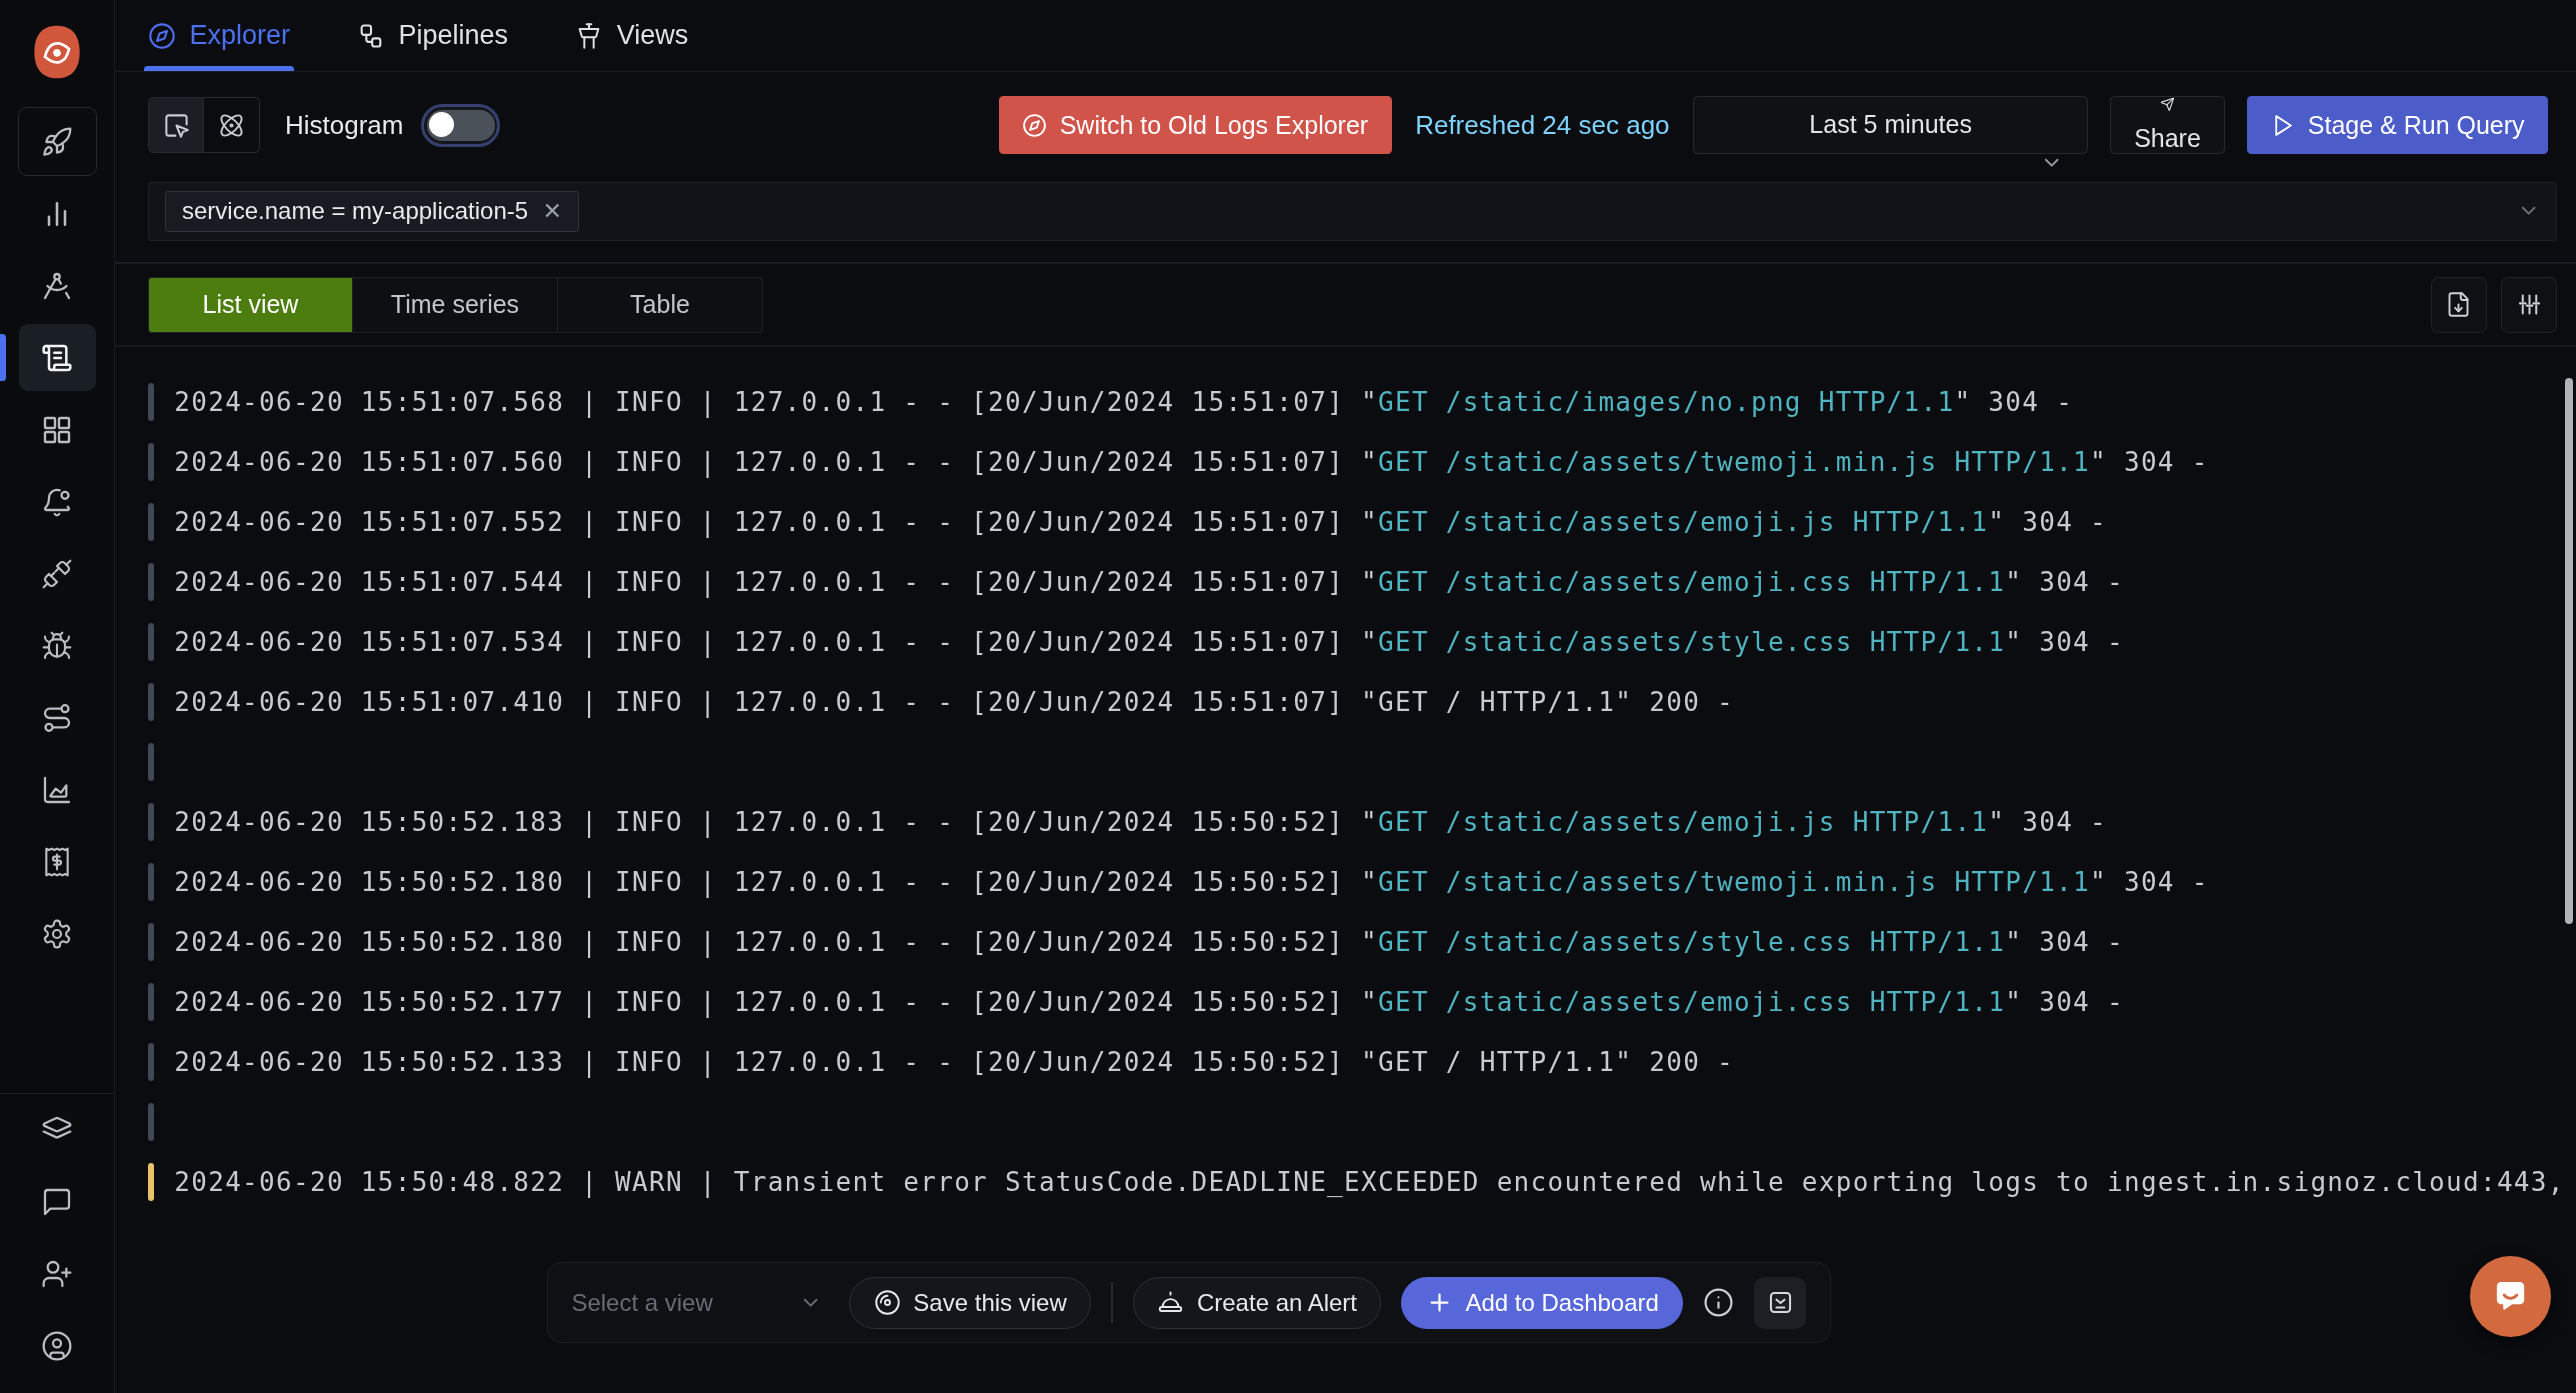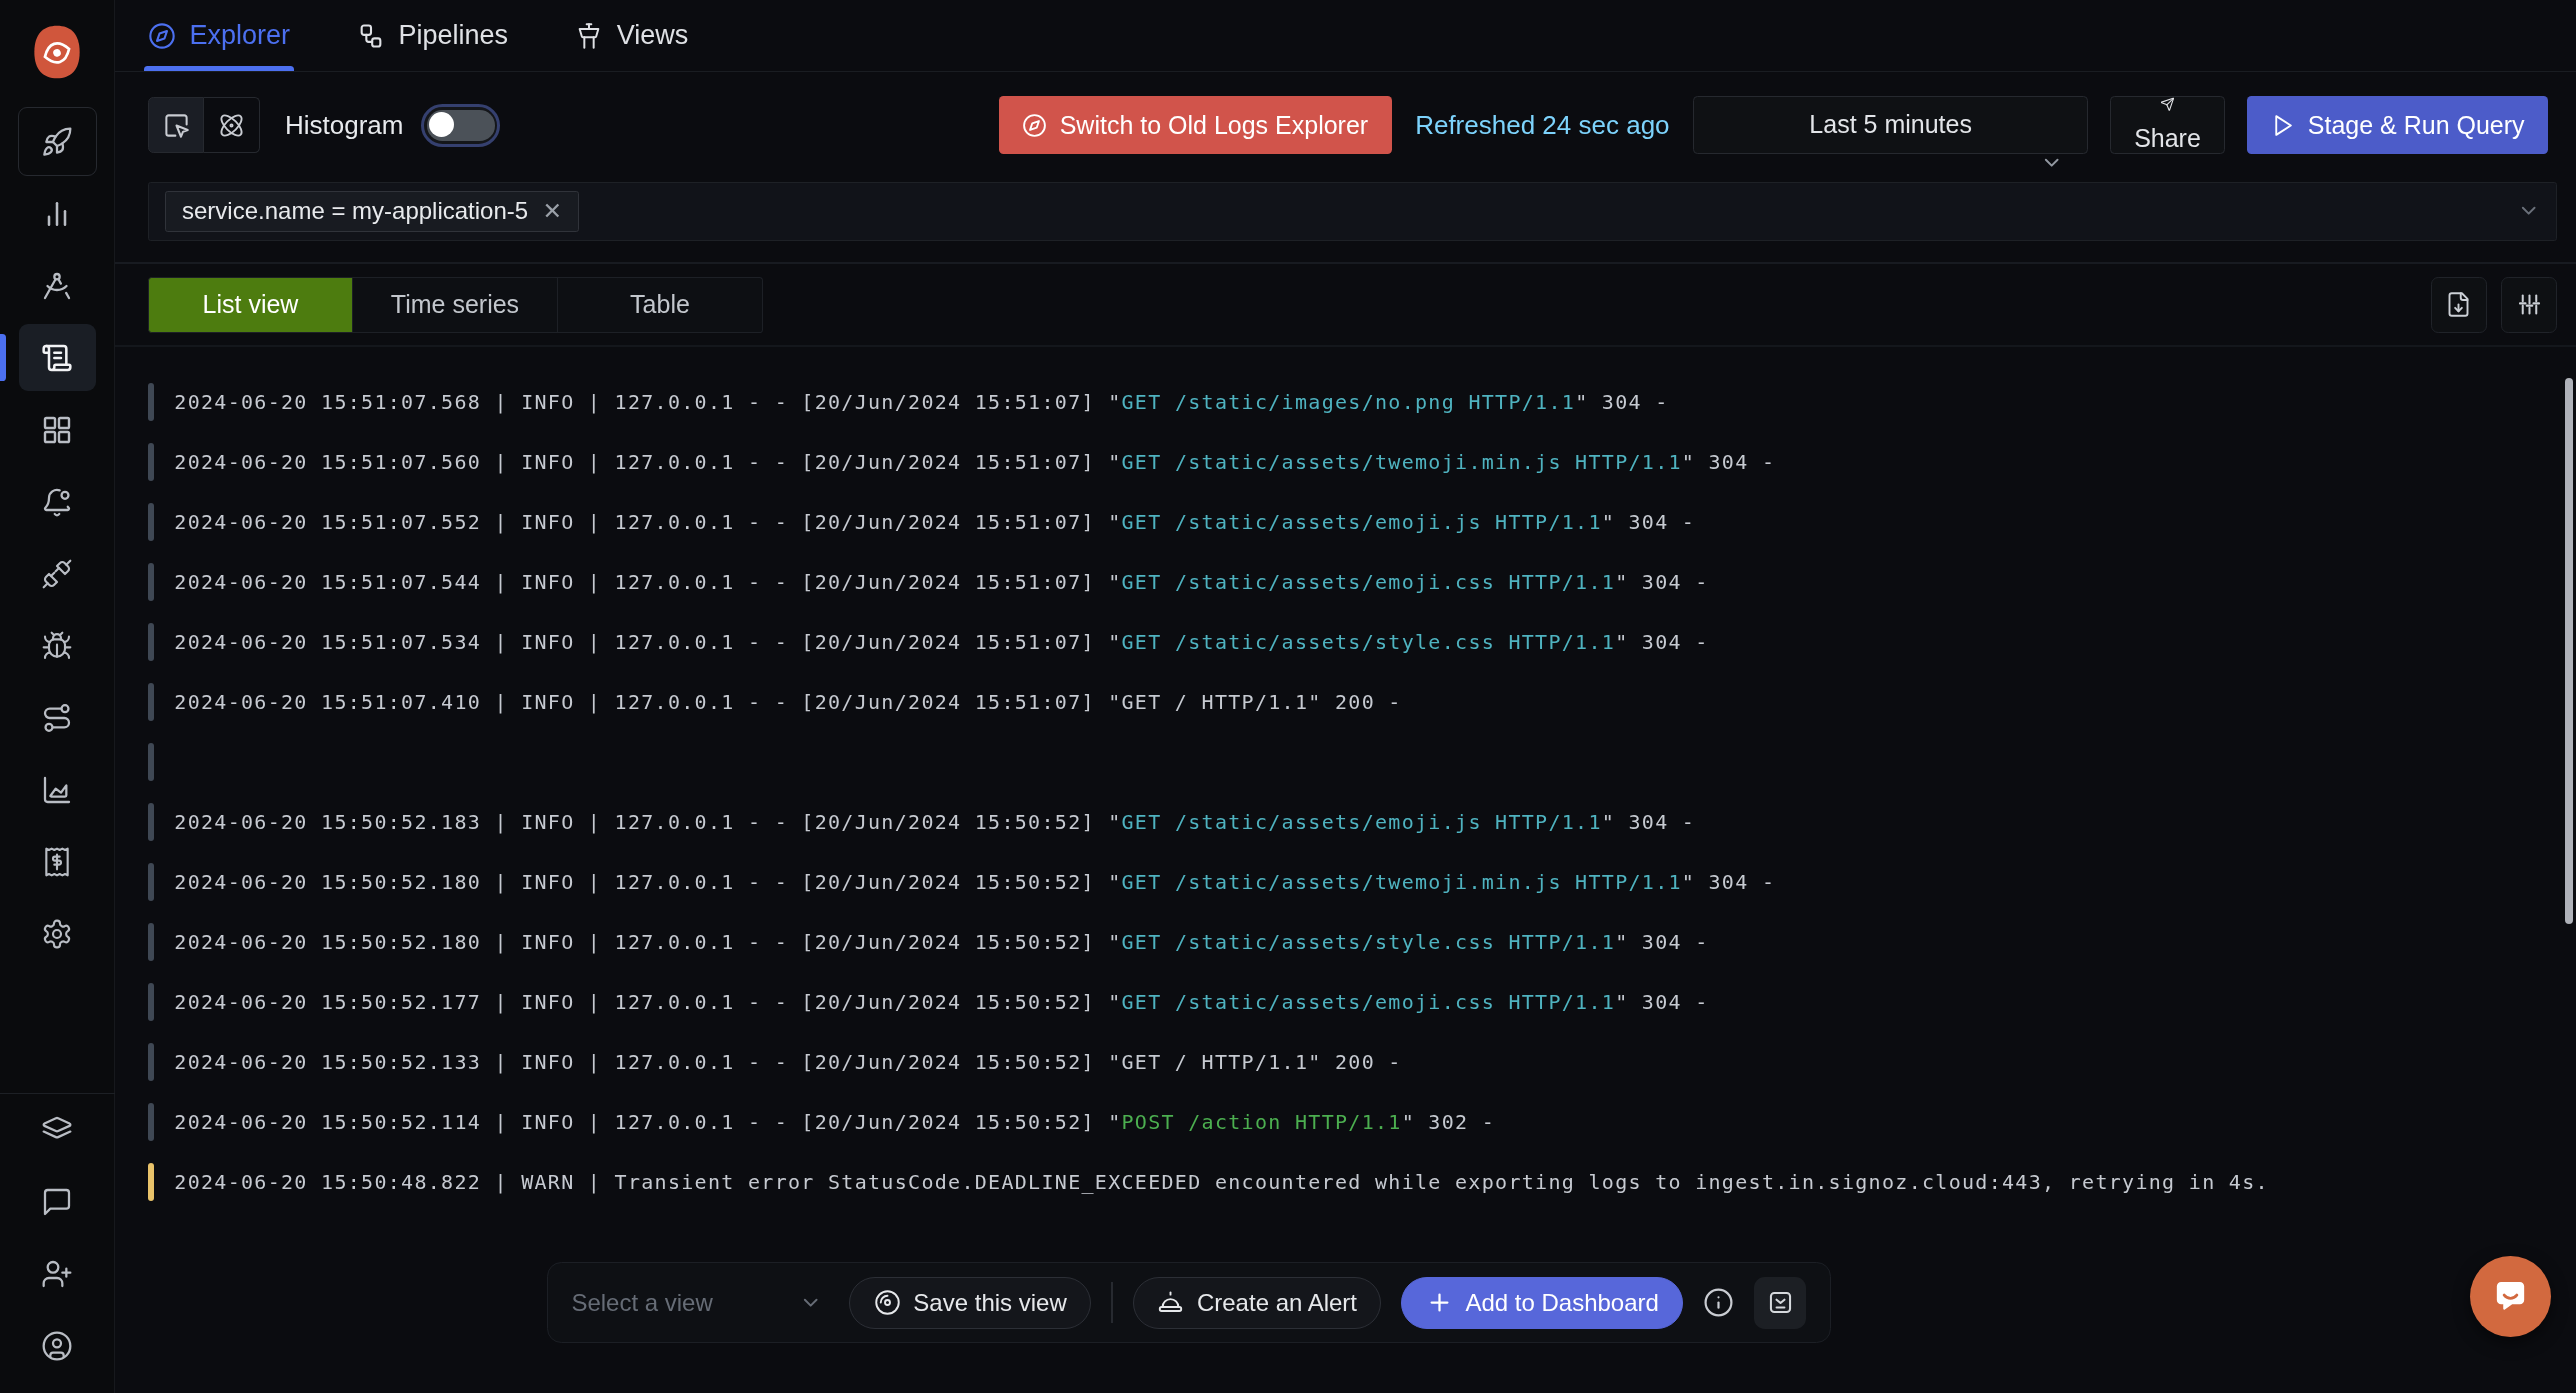--- a/index.html
+++ b/index.html
@@ -73,21 +73,21 @@
   .icon-btn{width:56px;height:56px;border-radius:7.2px;border:0.9px solid #202329;background:#0e1013;display:flex;align-items:center;justify-content:center;color:#ccd0d6;cursor:pointer;}
   .icon-btn svg{width:27px;height:27px;}
   .viewtabs-divider{margin-top:12.6px;height:1.8px;background:#14171c;}
 
   
   .loglist{padding:25px 0 0 33px;}
   .log-row{height:60px;display:flex;align-items:center;gap:20px;cursor:pointer;}
   .indicator{width:6.3px;height:38px;border-radius:3.6px;flex:none;}
   .indicator.info{background:var(--info_bar);}
   .indicator.warn{background:var(--warn_amber);}
-  .log-text{font-family:"DejaVu Sans Mono",monospace;font-size:20px;letter-spacing:1.3px;color:#c6cad1;white-space:pre;}
+  .log-text{font-family:"DejaVu Sans Mono",monospace;font-size:26px;letter-spacing:1.3px;color:#c6cad1;white-space:pre;}
 
   
   .footerbar{position:absolute;left:432px;top:1262px;height:81px;background:#0e1014;border:0.9px solid #1c1f25;border-radius:14.4px;display:flex;align-items:center;gap:20px;padding:0 23.4px;}
   .select-view{display:flex;align-items:center;gap:86px;color:#666c76;font-size:24px;cursor:pointer;padding-right:7.2px;}
   .pill{display:flex;align-items:center;gap:12.6px;height:52px;border-radius:26px;border:0.9px solid #2c2f36;background:#14161b;color:#e6e8eb;font-size:24px;padding:0 23.4px;cursor:pointer;white-space:nowrap;}
   .pill svg{width:27px;height:27px;}
   .pill.indigo{background:var(--dashboard_indigo);border-color:var(--dashboard_indigo);color:#fff;}
   .vdiv{width:1.8px;height:41px;background:#272a30;}
   .foot-info{color:#c9ccd2;cursor:pointer;}
   .foot-info svg{width:31px;height:31px;}
@@ -442,21 +442,20 @@
     <span class="log-text"><span class="seg-pre">2024-06-20 15:50:52.177 | INFO | 127.0.0.1 - - [20/Jun/2024 15:50:52] "</span><span class="seg-req" style="color: rgb(79, 179, 192);">GET /static/assets/emoji.css HTTP/1.1</span><span class="seg-post">" 304 -</span></span>
   </div>
 
   <div class="log-row">
     <span class="indicator info"></span>
     <span class="log-text"><span class="seg-pre">2024-06-20 15:50:52.133 | INFO | 127.0.0.1 - - [20/Jun/2024 15:50:52] "GET / HTTP/1.1" 200 -</span><span class="seg-req"></span><span class="seg-post"></span></span>
   </div>
 
   <div class="log-row">
     <span class="indicator info"></span>
-    <span class="log-text"><span class="seg-pre">2024-06-20 15:50:52.114 | INFO | 127.0.0.1 - - [20/Jun/2024 15:50:52] "</span><span class="seg-req" style="color: rgb(76, 175, 80);">POST /action HTTP/1.1</span><span class="seg-post">" 302 -</span></span>
   </div>
 
   <div class="log-row">
     <span class="indicator warn"></span>
     <span class="log-text"><span class="seg-pre">2024-06-20 15:50:48.822 | WARN | Transient error StatusCode.DEADLINE_EXCEEDED encountered while exporting logs to ingest.in.signoz.cloud:443, retrying in 4s.</span><span class="seg-req"></span><span class="seg-post"></span></span>
   </div>
 </section>
 
   <div class="footerbar">
     <div class="select-view">

